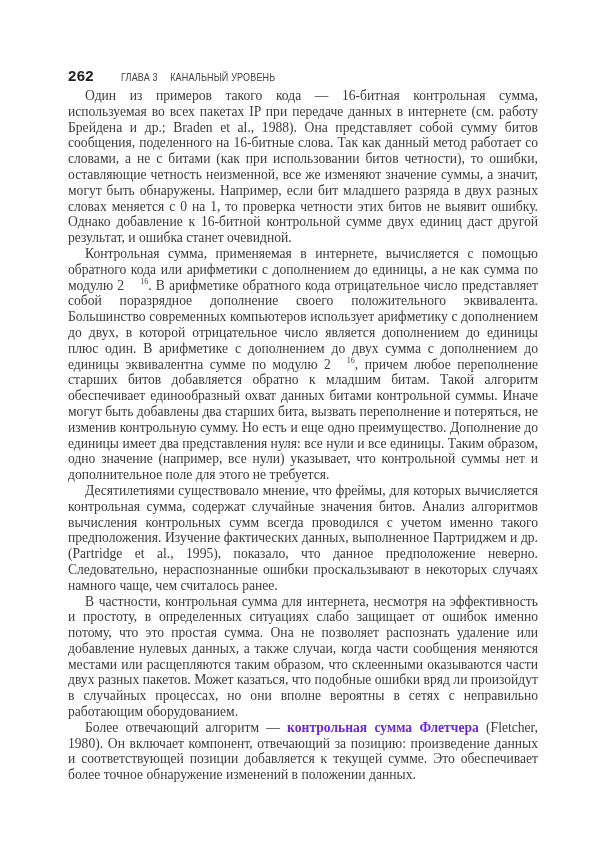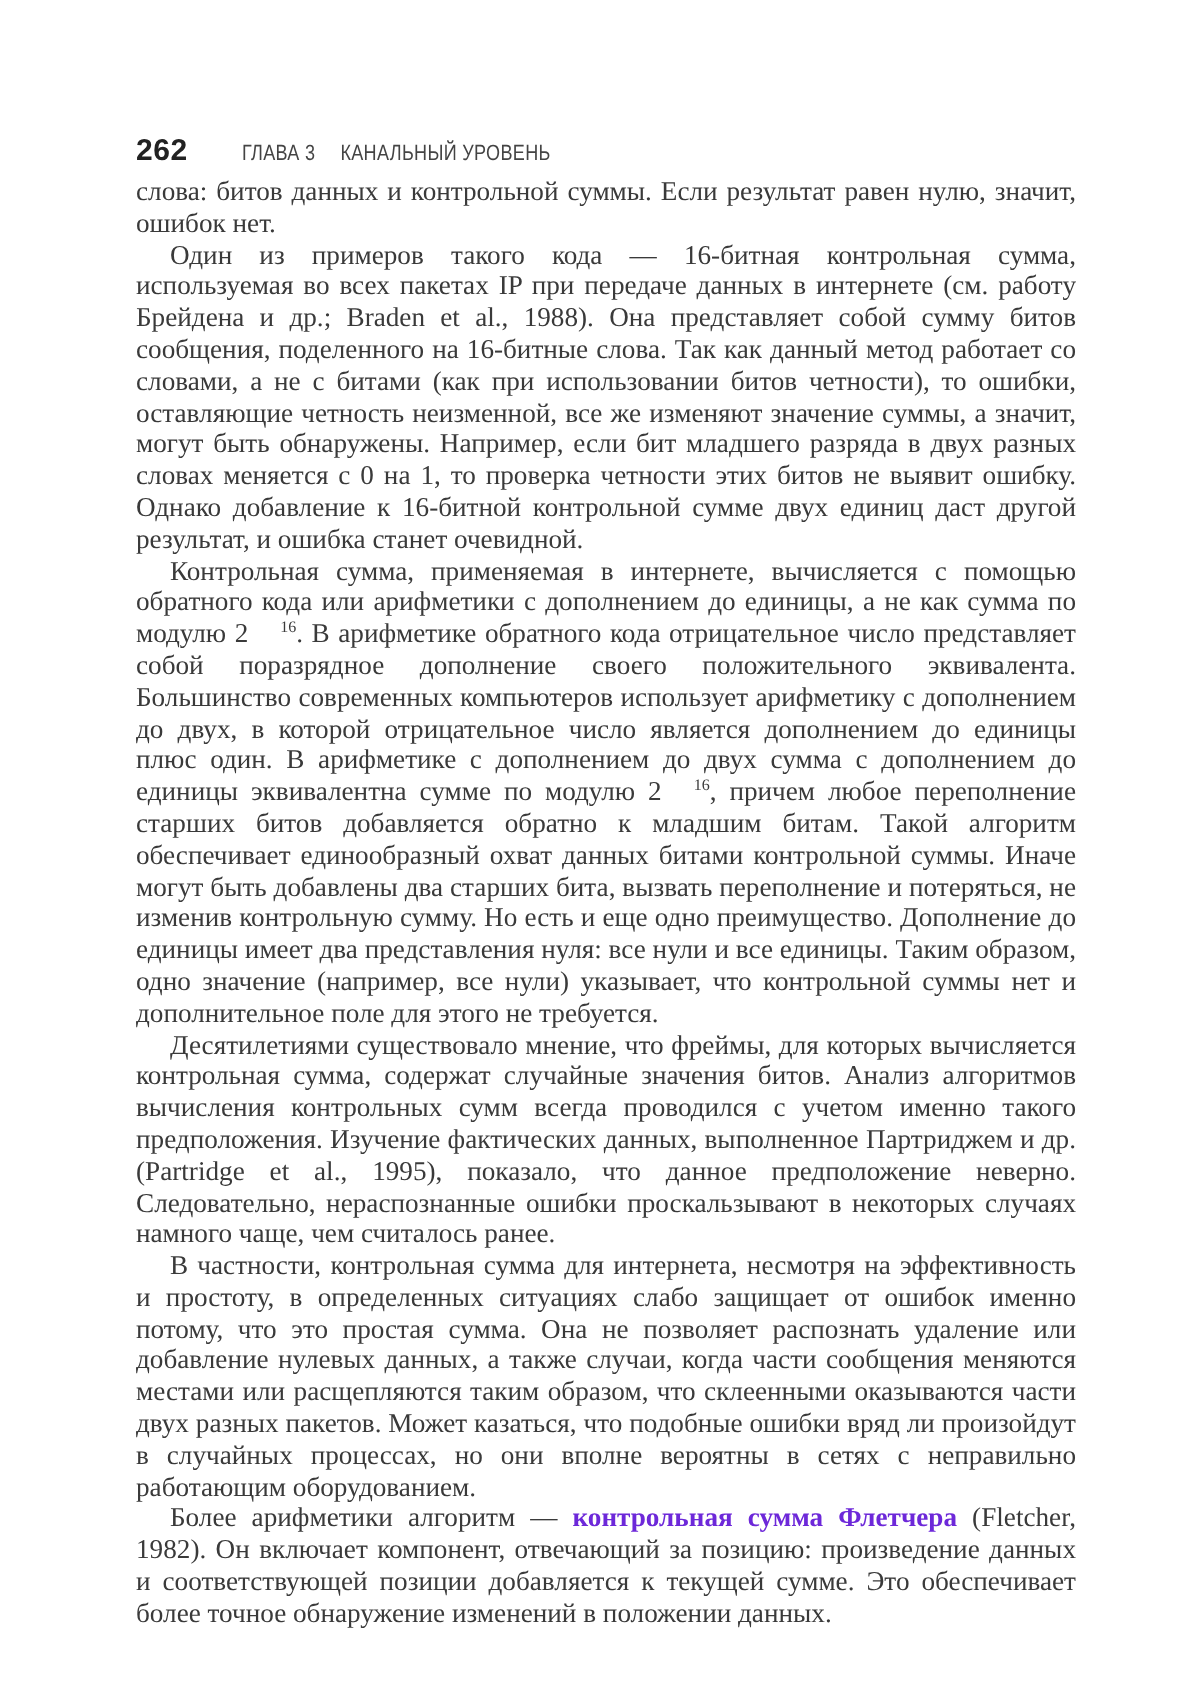--- a/index.html
+++ b/index.html
@@ -29,19 +29,18 @@
 <body>
 
 <div class="running-head">
   <span class="page-num">262</span>
   <span class="chapter">
     <span class="chapter-label">ГЛАВА 3</span><span>КАНАЛЬНЫЙ УРОВЕНЬ</span>
   </span>
 </div>
 
 <div class="body-text">
-  <p class="cont">слова: битов данных и контрольной суммы. Если результат равен нулю, значит, ошибок нет.</p>
   <p>Один из примеров такого кода — 16-битная контрольная сумма, используемая во всех пакетах IP при передаче данных в интернете (см. работу Брейдена и др.; Braden et al., 1988). Она представляет собой сумму битов сообщения, поделенного на 16-битные слова. Так как данный метод работает со словами, а не с битами (как при использовании битов четности), то ошибки, оставляющие четность неизменной, все же изменяют значение суммы, а значит, могут быть обнаружены. Например, если бит младшего разряда в двух разных словах меняется с 0 на 1, то проверка четности этих битов не выявит ошибку. Однако добавление к 16-битной контрольной сумме двух единиц даст другой результат, и ошибка станет очевидной.</p>
   <p><span>Контрольная сумма, применяемая в интернете, вычисляется с помощью обратного кода или арифметики с дополнением до единицы, а не как сумма по модулю 2</span><sup>16</sup><span>. В арифметике обратного кода отрицательное число представляет собой поразрядное дополнение своего положительного эквивалента. Большинство современных компьютеров использует арифметику с дополнением до двух, в которой отрицательное число является дополнением до единицы плюс один. В арифметике с дополнением до двух сумма с дополнением до единицы эквивалентна сумме по модулю 2</span><sup>16</sup><span>, причем любое переполнение старших битов добавляется обратно к младшим битам. Такой алгоритм обеспечивает единообразный охват данных битами контрольной суммы. Иначе могут быть добавлены два старших бита, вызвать переполнение и потеряться, не изменив контрольную сумму. Но есть и еще одно преимущество. Дополнение до единицы имеет два представления нуля: все нули и все единицы. Таким образом, одно значение (например, все нули) указывает, что контрольной суммы нет и дополнительное поле для этого не требуется.</span></p>
   <p>Десятилетиями существовало мнение, что фреймы, для которых вычисляется контрольная сумма, содержат случайные значения битов. Анализ алгоритмов вычисления контрольных сумм всегда проводился с учетом именно такого предположения. Изучение фактических данных, выполненное Партриджем и др. (Partridge et al., 1995), показало, что данное предположение неверно. Следовательно, нераспознанные ошибки проскальзывают в некоторых случаях намного чаще, чем считалось ранее.</p>
   <p>В частности, контрольная сумма для интернета, несмотря на эффективность и простоту, в определенных ситуациях слабо защищает от ошибок именно потому, что это простая сумма. Она не позволяет распознать удаление или добавление нулевых данных, а также случаи, когда части сообщения меняются местами или расщепляются таким образом, что склеенными оказываются части двух разных пакетов. Может казаться, что подобные ошибки вряд ли произойдут в случайных процессах, но они вполне вероятны в сетях с неправильно работающим оборудованием.</p>
-  <p><span>Более арифметики алгоритм — </span><b>контрольная сумма Флетчера</b><span> (Fletcher, 1982). Он включает компонент, отвечающий за позицию: произведение данных и соответствующей позиции добавляется к текущей сумме. Это обеспечивает более точное обнаружение изменений в положении данных.</span></p>
+  <p><span>Более отвечающий алгоритм — </span><b>контрольная сумма Флетчера</b><span> (Fletcher, 1980). Он включает компонент, отвечающий за позицию: произведение данных и соответствующей позиции добавляется к текущей сумме. Это обеспечивает более точное обнаружение изменений в положении данных.</span></p>
 </div>
 
 </body></html>

